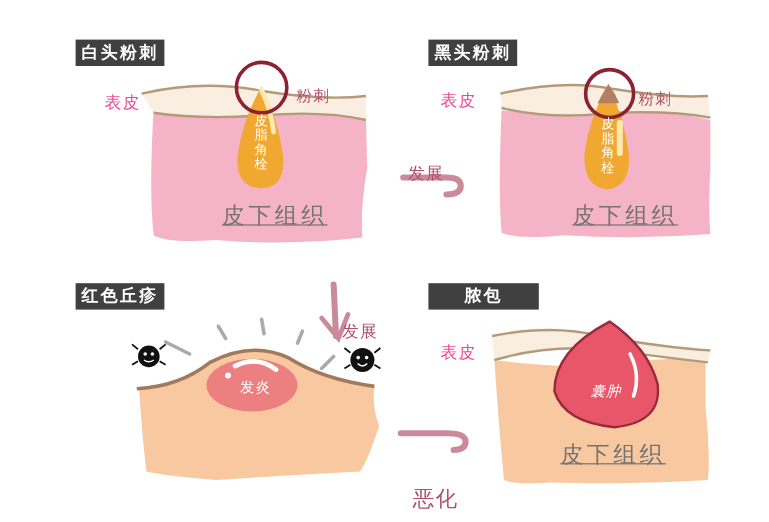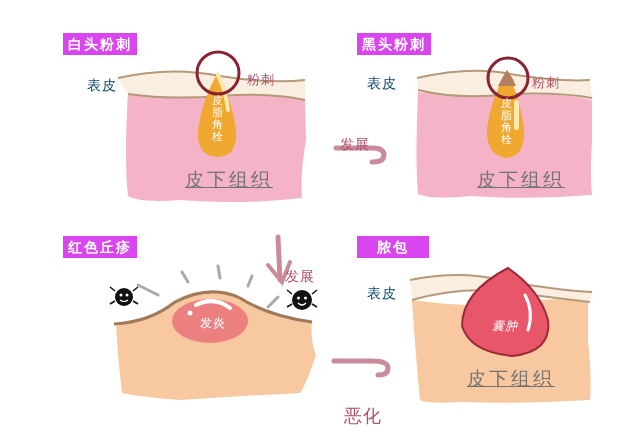--- a/index.html
+++ b/index.html
@@ -1,21 +1,21 @@
 <!DOCTYPE html>
 <html><head>
 <meta charset="utf-8">
 <style>
   html, body { margin:0; padding:0; background:#ffffff; }
   body { width:641px; height:435px; position:relative; overflow:hidden;
          font-family:"DejaVu Sans", sans-serif; }
-  .title-tag { position:absolute; background:#d946ef; color:#ffffff;
+  .title-tag { position:absolute; background:#404040; color:#ffffff;
                font-size:14px; font-weight:bold; padding:2px 5px; letter-spacing:2px;
                line-height:18px; }
-  .label { position:absolute; font-size:14px; color:#0c4a6e; letter-spacing:1px; }
+  .label { position:absolute; font-size:14px; color:#ec4899; letter-spacing:1px; }
   .label.pink { color:#b0506a; font-size:13px;margin-top:24px; }
   .label.sub { color:#737373; font-size:19px; letter-spacing:3px;text-decoration:underline; }
   .label.white { color:#ffffff; font-size:11px; }
   svg { position:absolute; left:0; top:0; }
 </style>
 </head>
 <body>
 
 <svg width="641" height="435" viewBox="0 0 641 435">
 
@@ -107,16 +107,16 @@
 <div class="label" style="left:367px;top:75px;">表皮</div>
 <div class="label sub" style="left:477px;top:167px;">皮下组织</div>
 <div class="label white" style="left:501px;top:98px;width:12px;line-height:12px;word-break:break-all;">皮脂角栓</div>
 
 <div class="title-tag" style="left:63px;top:236px;">红色丘疹</div>
 <div class="label pink" style="left:285px;top:244px;font-size:14px;">发展</div>
 <div class="label white" style="left:200px;top:315px;font-size:12px;">发炎</div>
 
 <div class="label pink" style="left:344px;top:380px;font-size:18px;">恶化</div>
 
-<div class="title-tag" style="left:357px;top:236px;padding:2px 20px;">脓包</div>
+<div class="title-tag" style="left:357px;top:236px;padding:2px 30px;">脓包</div>
 <div class="label" style="left:367px;top:285px;">表皮</div>
 <div class="label white" style="left:492px;top:318px;font-size:12px;font-style:italic;">囊肿</div>
 <div class="label sub" style="left:467px;top:366px;">皮下组织</div>
 
 </body></html>

